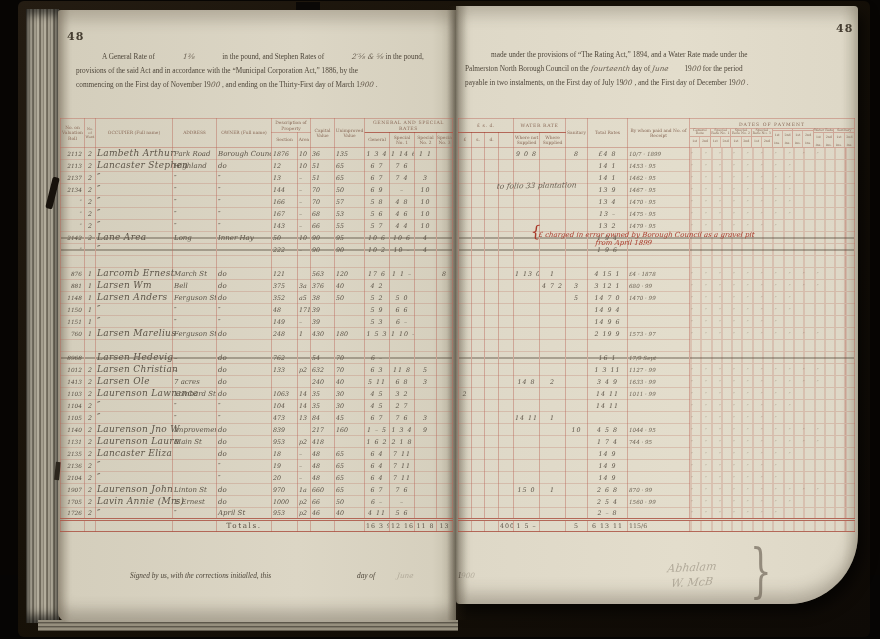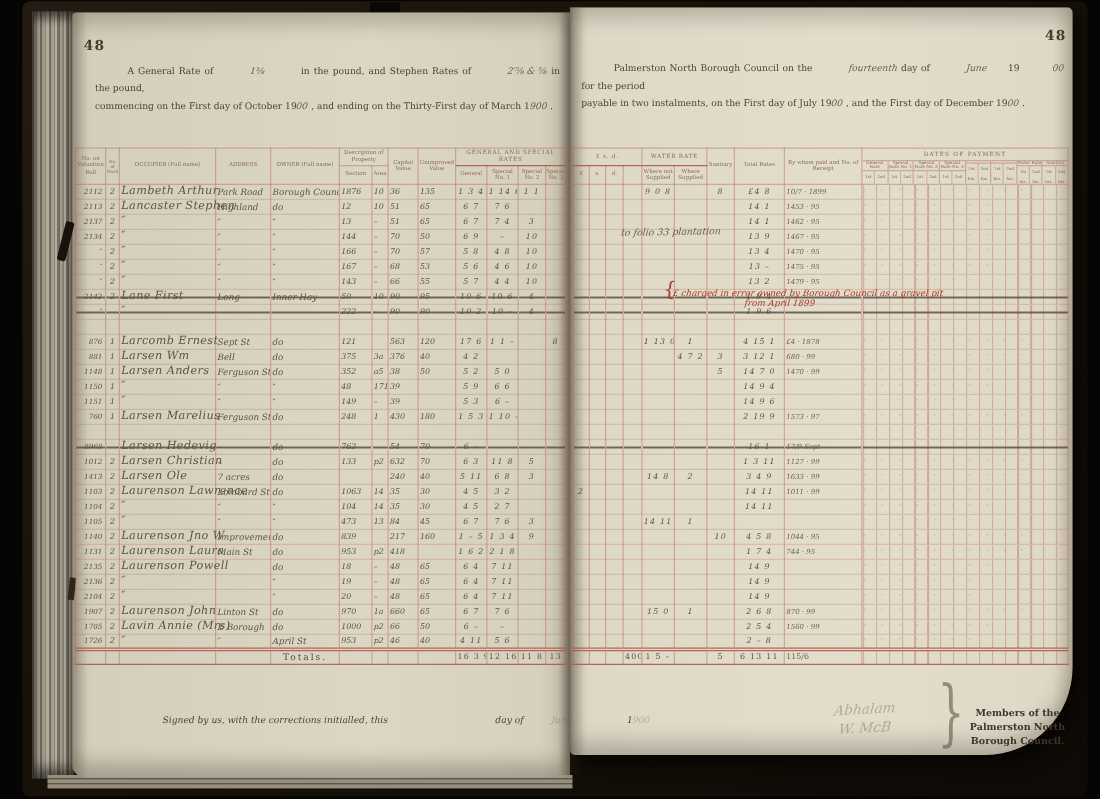--- a/index.html
+++ b/index.html
@@ -35,21 +35,21 @@
 
   .pageno{position:absolute;font-size:11px;font-weight:bold;color:#453d31;letter-spacing:1px;}
   .pageno-left{left:67px;top:30px;}
   .pageno-right{left:836px;top:22px;}
 
   .hdr{position:absolute;font-size:7.3px;line-height:14px;color:var(--print);text-align:justify;}
   .hdr-left{left:76px;top:50px;width:372px;}
   .hdr-right{left:465px;top:48px;width:386px;}
   .hdr .line{display:block;}
   .hdr .line:first-child{text-indent:26px;}
-  .print-inline{color:var(--print);}
+  .print-inline{color:var(--print);font-family:Liberation Serif, serif;}
   .hw-inline{font-style:italic;color:#6a6052;transform:skewX(-6deg);display:inline-block;}
   .seg-gap{display:inline-block;}
 
   table.ledger{position:absolute;border-collapse:collapse;table-layout:fixed;
       border:1px solid var(--red-strong);}
   .left-table{left:60px;top:118px;width:392px;}
   .right-table{left:458px;top:118px;width:396px;}
   th{font-weight:normal;font-size:4.4px;line-height:1.2;color:#8a6a58;padding:0;
      border:1px solid var(--red);vertical-align:middle;text-align:center;overflow:hidden;}
   thead tr:first-child th{height:13px;}
@@ -117,23 +117,25 @@
   <div class="page page-right"></div>
   <div class="gutter"></div>
   <div class="clip1"></div>
   <div class="clip2"></div>
 
   <div class="pageno pageno-left">48</div>
   <div class="pageno pageno-right">48</div>
 
   <div class="hdr hdr-left">
     <span class="line"><span class="print-inline">A General Rate of </span><span class="hw-inline">1⅜</span><span class="seg-gap" style="width: 26px;"></span><span class="print-inline"> in the pound, and Stephen Rates of </span><span class="hw-inline">2′⅝ &amp; ⅝</span><span class="print-inline"> in the pound,</span></span>
-    <span class="line"><span class="print-inline">commencing on the First day of October 19</span><span class="hw-inline">00</span><span class="print-inline"> , and ending on the Thirty-First day of March 1</span><span class="hw-inline">900</span><span class="print-inline"> .</span></span>
+    <span class="line"><span class="print-inline">provisions of the said Act and in accordance with the “Municipal Corporation Act,” 1886, by the</span></span>
+    <span class="line"><span class="print-inline">commencing on the First day of November 19</span><span class="hw-inline">00</span><span class="print-inline"> , and ending on the Thirty-First day of March 1</span><span class="hw-inline">900</span><span class="print-inline"> .</span></span>
   </div>
   <div class="hdr hdr-right">
+    <span class="line"><span class="print-inline">made under the provisions of “The Rating Act,” 1894, and a Water Rate made under the</span></span>
     <span class="line"><span class="print-inline">Palmerston North Borough Council on the </span><span class="hw-inline">fourteenth</span><span class="print-inline"> day of </span><span class="hw-inline">June</span><span class="seg-gap" style="width: 14px;"></span><span class="print-inline"> 19</span><span class="hw-inline">00</span><span class="print-inline"> for the period</span></span>
     <span class="line"><span class="print-inline">payable in two instalments, on the First day of July 19</span><span class="hw-inline">00</span><span class="print-inline"> , and the First day of December 19</span><span class="hw-inline">00</span><span class="print-inline"> .</span></span>
   </div>
 
   <table class="ledger left-table">
     <colgroup>
       <col style="width:24px">
         <col style="width:11px">
         <col style="width:77px">
         <col style="width:44px">
@@ -270,21 +272,21 @@
           <td class="c-cap">66</td>
           <td class="c-unimp">55</td>
           <td class="c-g">5 7</td>
           <td class="c-s1">4 4</td>
           <td class="c-s2">10</td>
           <td class="c-s3"></td>
         </tr>
         <tr class="struck">
           <td class="c-roll">2142</td>
           <td class="c-ward">2</td>
-          <td class="c-occ">Lane First</td>
+          <td class="c-occ">Lane Area</td>
           <td class="c-addr">Long</td>
           <td class="c-owner">Inner Hay</td>
           <td class="c-sec">50</td>
           <td class="c-area">10</td>
           <td class="c-cap">90</td>
           <td class="c-unimp">95</td>
           <td class="c-g">10 6</td>
           <td class="c-s1">10 6</td>
           <td class="c-s2">4</td>
           <td class="c-s3"></td>
@@ -316,21 +318,21 @@
           <td class="c-unimp"></td>
           <td class="c-g"></td>
           <td class="c-s1"></td>
           <td class="c-s2"></td>
           <td class="c-s3"></td>
         </tr>
         <tr>
           <td class="c-roll">876</td>
           <td class="c-ward">1</td>
           <td class="c-occ">Larcomb Ernest</td>
-          <td class="c-addr">Sept St</td>
+          <td class="c-addr">March St</td>
           <td class="c-owner">do</td>
           <td class="c-sec">121</td>
           <td class="c-area"></td>
           <td class="c-cap">563</td>
           <td class="c-unimp">120</td>
           <td class="c-g">17 6</td>
           <td class="c-s1">1 1 –</td>
           <td class="c-s2"></td>
           <td class="c-s3">8</td>
         </tr>
@@ -540,21 +542,21 @@
           <td class="c-cap">418</td>
           <td class="c-unimp"></td>
           <td class="c-g">1 6 2</td>
           <td class="c-s1">2 1 8</td>
           <td class="c-s2"></td>
           <td class="c-s3"></td>
         </tr>
         <tr>
           <td class="c-roll">2135</td>
           <td class="c-ward">2</td>
-          <td class="c-occ">Laurenson Powell</td>
+          <td class="c-occ">Lancaster Eliza</td>
           <td class="c-addr"></td>
           <td class="c-owner">do</td>
           <td class="c-sec">18</td>
           <td class="c-area">–</td>
           <td class="c-cap">48</td>
           <td class="c-unimp">65</td>
           <td class="c-g">6 4</td>
           <td class="c-s1">7 11</td>
           <td class="c-s2"></td>
           <td class="c-s3"></td>
@@ -601,21 +603,21 @@
           <td class="c-unimp">65</td>
           <td class="c-g">6 7</td>
           <td class="c-s1">7 6</td>
           <td class="c-s2"></td>
           <td class="c-s3"></td>
         </tr>
         <tr>
           <td class="c-roll">1705</td>
           <td class="c-ward">2</td>
           <td class="c-occ">Lavin Annie (Mrs)</td>
-          <td class="c-addr">E Borough</td>
+          <td class="c-addr">E Ernest</td>
           <td class="c-owner">do</td>
           <td class="c-sec">1000</td>
           <td class="c-area">p2</td>
           <td class="c-cap">66</td>
           <td class="c-unimp">50</td>
           <td class="c-g">6 –</td>
           <td class="c-s1">–</td>
           <td class="c-s2"></td>
           <td class="c-s3"></td>
         </tr>
@@ -1139,18 +1141,13 @@
     <span class="l2">from April 1899</span>
   </div>
 
   <div class="footer-signed"><span class="print-inline">Signed by us, with the corrections initialled, this</span><span class="seg-gap" style="width: 86px;"></span><span class="print-inline">day of</span><span class="seg-gap" style="width: 22px;"></span><span class="hw-inline">June</span><span class="seg-gap" style="width: 44px;"></span><span class="print-inline">1</span><span class="hw-inline">900</span></div>
 
   <div class="signatures">
     <div class="sig">Abhalam</div>
     <div class="sig">W. McB</div>
   </div>
   <div class="brace-big">}</div>
-  <div class="members">
-    <div>Members of the</div>
-    <div>Palmerston North</div>
-    <div>Borough Council.</div>
-  </div>
 </div>
 
 </body></html>

